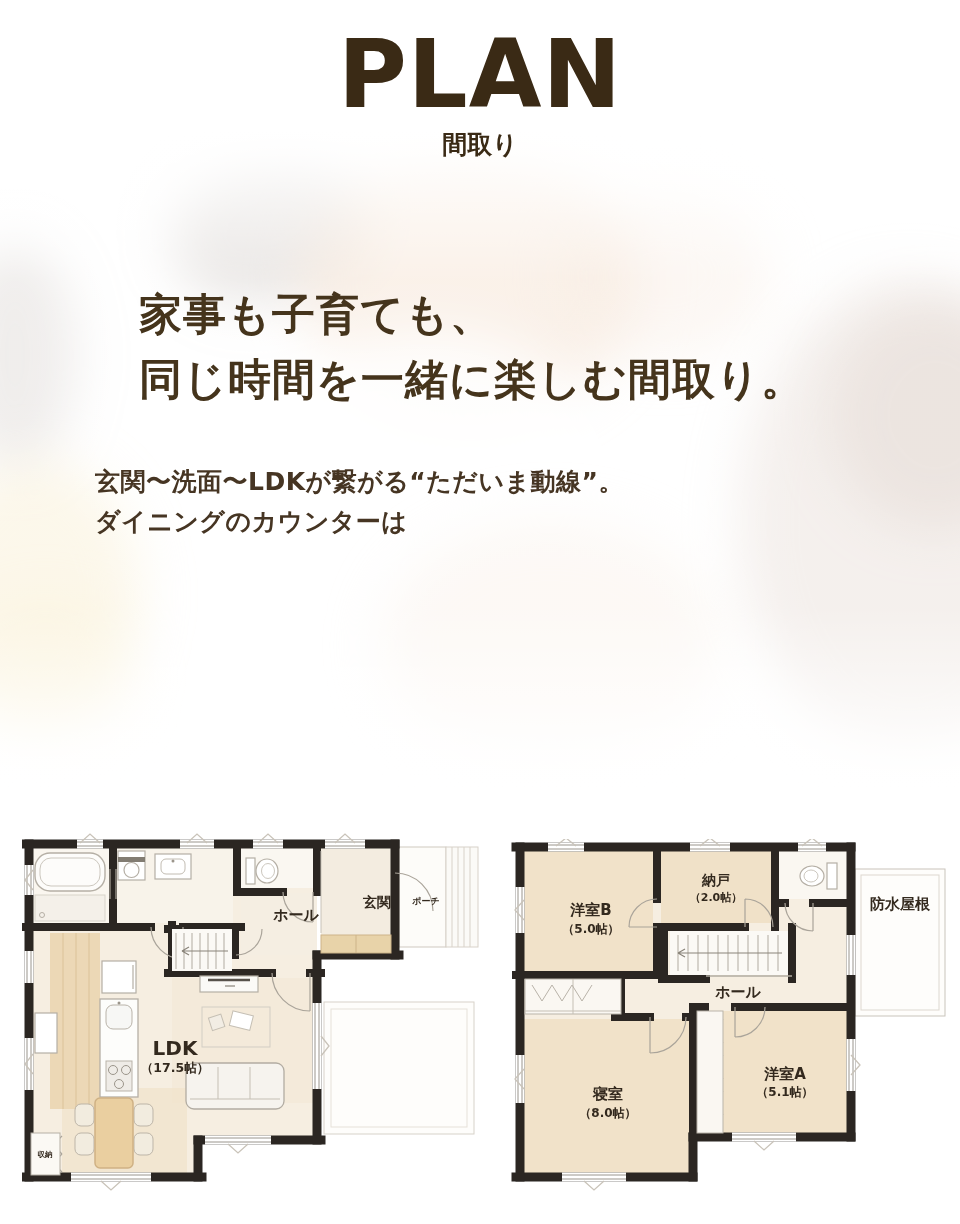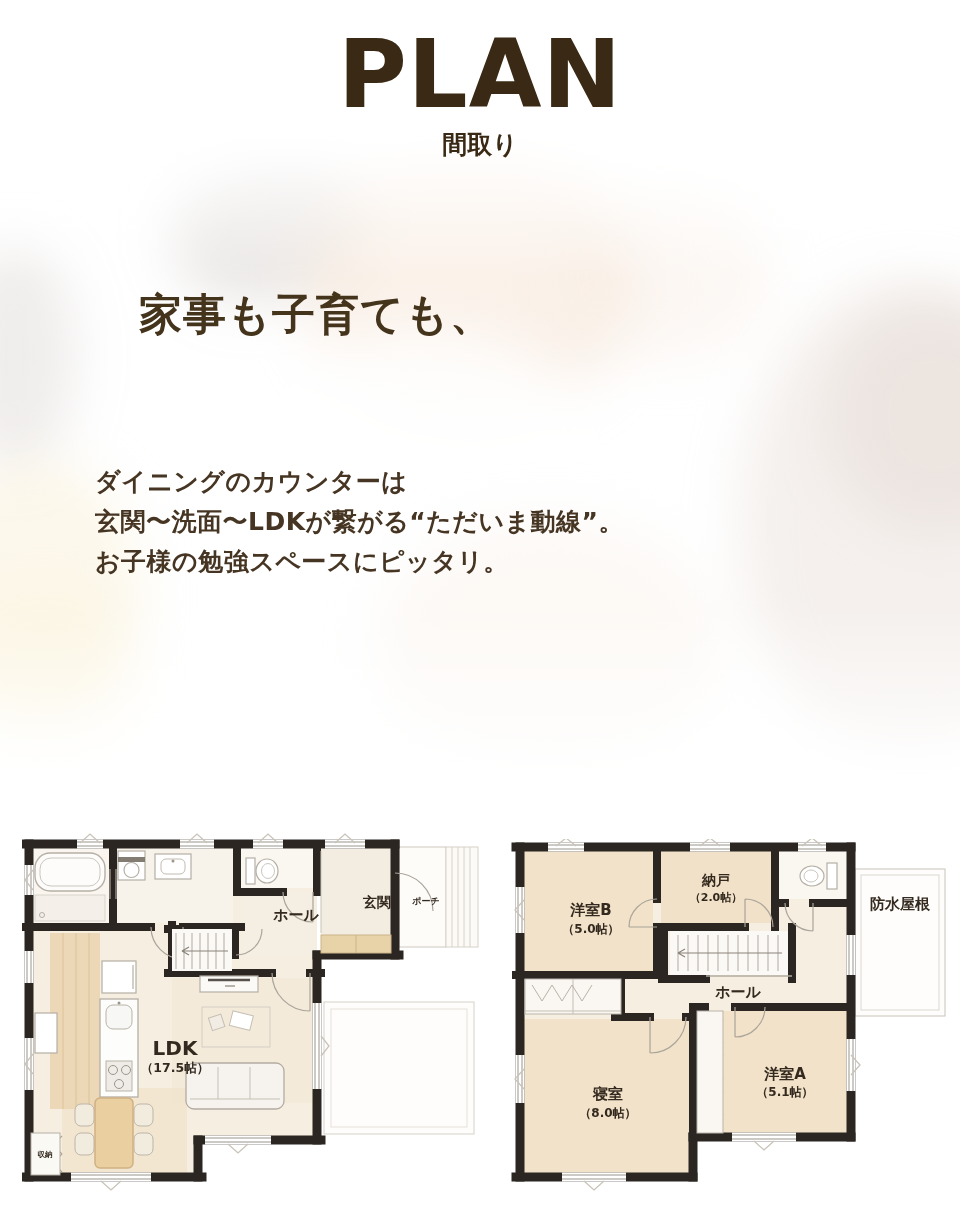--- a/index.html
+++ b/index.html
@@ -50,26 +50,26 @@
     <div class="blob b-shirt"></div>
     <div class="blob b-warm"></div>
     <div class="photo-veil"></div>
   </div>
 
   <h1 class="title" style="margin:0;">PLAN</h1>
   <div class="subtitle">間取り</div>
 
   <div class="heading">
     <div>家事も子育ても、</div>
+    <div>同じ時間を一緒に楽しむ間取り。</div>
   </div>
 
   <div class="body-copy">
+    <div>玄関〜洗面〜LDKが繋がる“ただいま動線”。</div>
     <div>ダイニングのカウンターは</div>
-    <div>玄関〜洗面〜LDKが繋がる“ただいま動線”。</div>
-    <div>お子様の勉強スペースにピッタリ。</div>
   </div>
 
   <svg class="plan-svg" style="left:22px;top:833px;" width="458" height="391" viewBox="0 0 458 391">
 
     <g>
       <rect x="11" y="15" width="280" height="290" fill="#f6eee1"></rect>
       <rect x="11" y="300" width="161" height="42" fill="#f6eee1"></rect>
       <rect x="11" y="15" width="76" height="75" fill="#faf6ef"></rect>
       <rect x="95" y="15" width="116" height="75" fill="#f8f3ea"></rect>
       <rect x="219" y="15" width="72" height="40" fill="#faf7f1"></rect>

